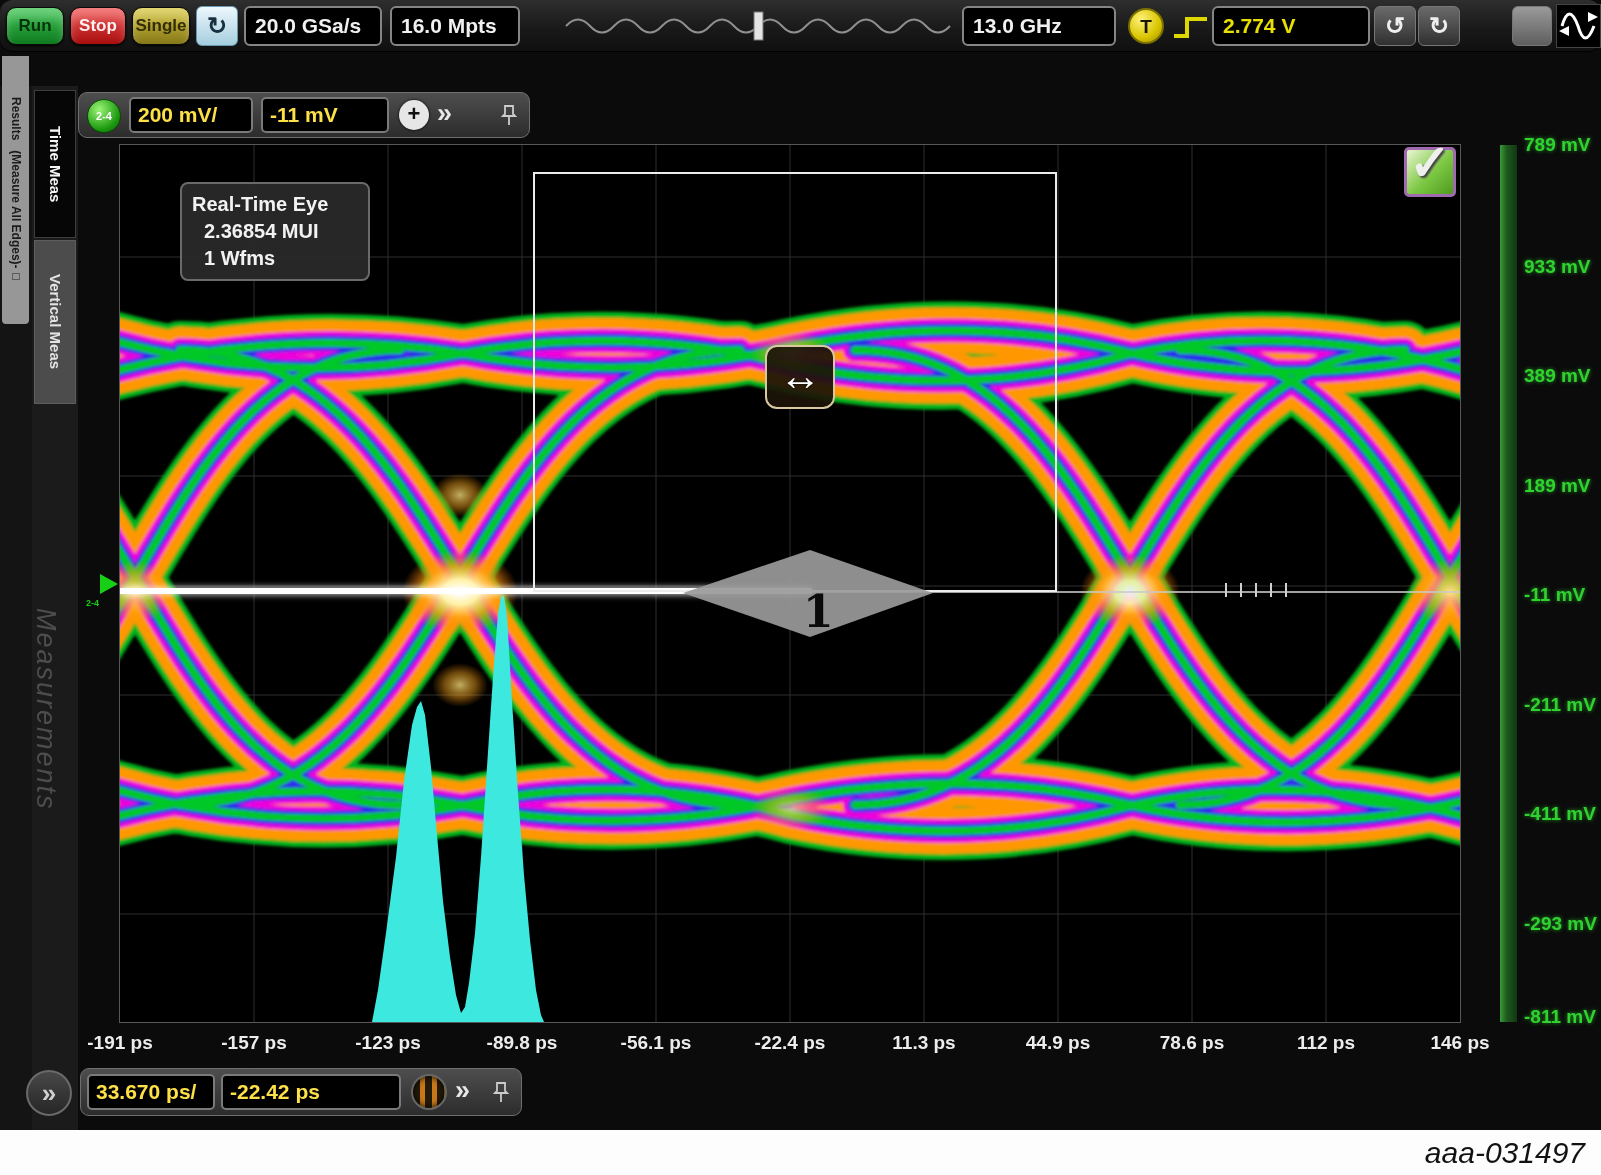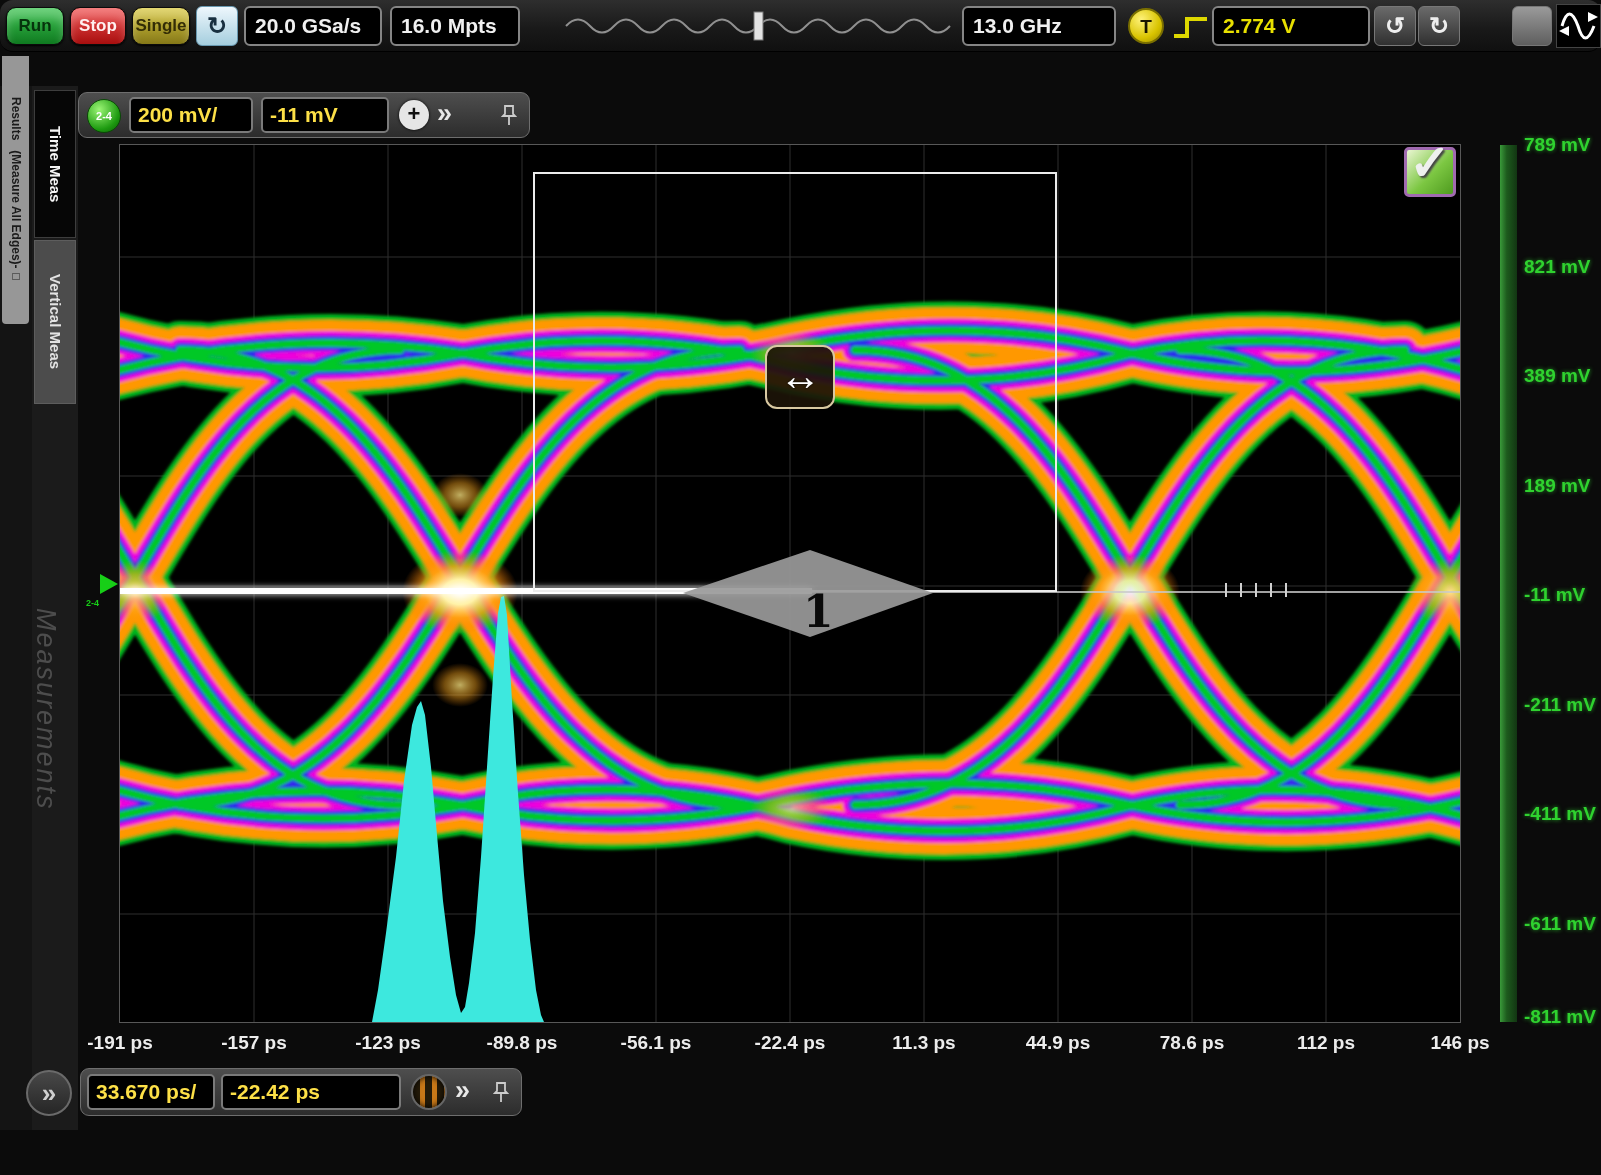--- a/index.html
+++ b/index.html
@@ -304,39 +304,44 @@
       <span>↔</span>
     </div>
 
     
     <svg class="abs" style="left:553px;top:400px;" width="270" height="96">
       <polygon points="10,48 137,5 260,48 137,92" fill="#9a9a9a" opacity="0.92"></polygon>
       <text x="130" y="82" font-size="44" font-weight="bold" fill="#0a0a0a">1</text>
     </svg>
 
     
+    <div id="infobox" class="abs">
+      <div>Real-Time Eye</div>
+      <div class="ind">2.36854 MUI</div>
+      <div class="ind">1 Wfms</div>
+    </div>
 
     
     <div id="checkbox" class="abs">
       <span>✓</span>
     </div>
   </div>
 
   <div id="gnd" class="abs"></div>
   <div id="gnd-lab" class="abs">2-4</div>
 
   <div id="vgauge" class="abs"></div>
   <span class="ylab" style="top:134px;">789 mV</span>
-  <span class="ylab" style="top:256px;">821 mV</span>
+  <span class="ylab" style="top:256px;">933 mV</span>
   <span class="ylab" style="top:365px;">389 mV</span>
   <span class="ylab" style="top:475px;">189 mV</span>
   <span class="ylab" style="top:584px;">-11 mV</span>
   <span class="ylab" style="top:694px;">-211 mV</span>
   <span class="ylab" style="top:803px;">-411 mV</span>
-  <span class="ylab" style="top:913px;">-611 mV</span>
+  <span class="ylab" style="top:913px;">-293 mV</span>
   <span class="ylab" style="top:1006px;">-811 mV</span>
 
   <span class="xlab" style="left:65px;">-191 ps</span>
   <span class="xlab" style="left:199px;">-157 ps</span>
   <span class="xlab" style="left:333px;">-123 ps</span>
   <span class="xlab" style="left:467px;">-89.8 ps</span>
   <span class="xlab" style="left:601px;">-56.1 ps</span>
   <span class="xlab" style="left:735px;">-22.4 ps</span>
   <span class="xlab" style="left:869px;">11.3 ps</span>
   <span class="xlab" style="left:1003px;">44.9 ps</span>
@@ -350,14 +355,17 @@
   <div class="ctlbar" style="left:80px;top:1068px;width:442px;height:48px;">
     <div class="gfield" style="left:6px;top:5px;width:128px;">33.670 ps/</div>
     <div class="gfield" style="left:140px;top:5px;width:180px;">-22.42 ps</div>
     <div id="knob" style="left:330px;"></div>
     <div class="chev" style="left:374px;top:6px;">»</div>
     <svg class="pin-icon" style="left:412px;top:12px;" width="16" height="24">
       <path d="M4 2 h8 v8 l2 2 h-12 l2 -2 z M8 12 v9" fill="none" stroke="#ccc" stroke-width="1.8"></path>
     </svg>
   </div>
 
+  <div id="figstrip" class="abs">
+    <span id="figlabel">aaa-031497</span>
+  </div>
 
 </div>
 
 </body></html>

